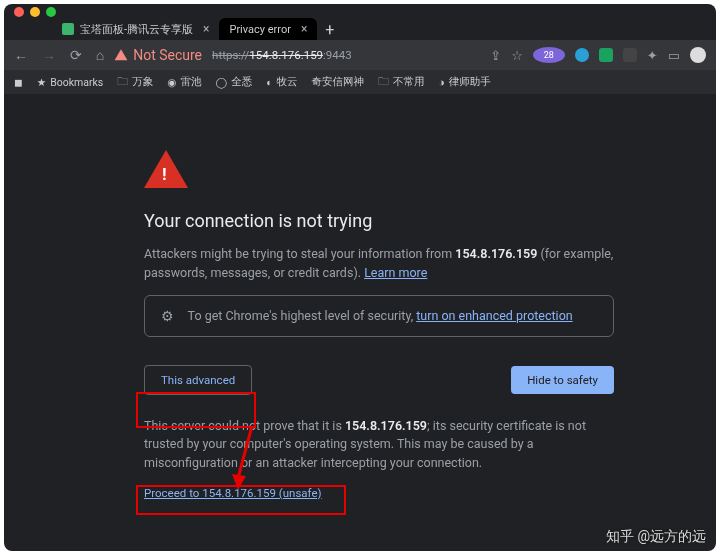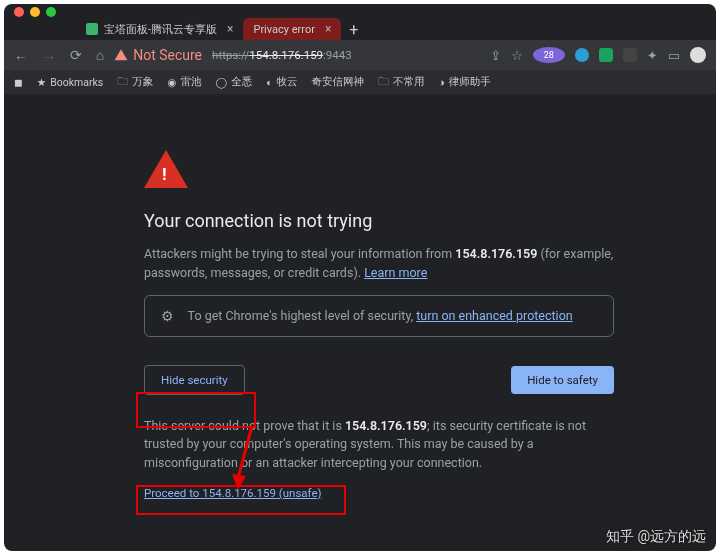--- a/index.html
+++ b/index.html
@@ -1,22 +1,22 @@
 <!DOCTYPE html>
 <html><head>
 <meta charset="utf-8">
 <style>
   * { margin:0; padding:0; box-sizing:border-box; font-family:-apple-system,BlinkMacSystemFont,"Segoe UI",Roboto,sans-serif; }
   body { background:#fff; width:720px; height:555px; overflow:hidden; position:relative; }
   .window { position:absolute; inset:4px; background:#202124; border-radius:8px; overflow:hidden; }
   .titlebar { height:10px; padding:6px 10px 0; display:flex; align-items:center; gap:6px; }
   .traffic { width:10px; height:10px; border-radius:50%; }
-  .tabs { display:flex; align-items:center; padding:4px 8px 0 72px; height:26px; }
+  .tabs { display:flex; align-items:center; padding:4px 8px 0 48px; height:26px; }
   .tab { display:flex; align-items:center; gap:6px; padding:4px 10px; border-radius:6px 6px 0 0; color:#ccc; font-size:11px; max-width:170px; }
-  .tab.active { background:#7f1d1d; }
+  .tab.active { background:#000000; }
   .tab .favicon { width:12px; height:12px; display:inline-block; }
   .tab .close { color:#aaa; font-size:12px; margin-left:4px; }
   .newtab { color:#ccc; font-size:16px; padding:0 8px; cursor:pointer; }
   .toolbar { display:flex; align-items:center; gap:10px; padding:4px 10px; background:#35363a; height:30px; color:#9aa0a6; }
   .nav-icons { display:flex; gap:14px; align-items:center; font-size:14px; }
   .not-secure { color:#f28b82; font-size:14px; display:flex; align-items:center; gap:5px; }
   .url { font-size:11.5px; color:#9aa0a6; }
   .url .host { text-decoration:line-through; color:#9aa0a6; }
   .url .strong { color:#e8eaed; }
   .toolbar-right { margin-left:auto; display:flex; align-items:center; gap:10px; font-size:13px; }
@@ -129,21 +129,21 @@
     <p class="para">
       <span>Attackers might be trying to steal your information from </span><strong>154.8.176.159</strong><span> (for example, passwords, messages, or credit cards). </span><a class="link">Learn more</a>
     </p>
 
     <div class="promo-box">
       <span class="bulb">⚙</span>
       <span><span>To get Chrome's highest level of security, </span><a class="link">turn on enhanced protection</a></span>
     </div>
 
     <div class="btn-row">
-      <button class="btn-outline">Hide security</button>
+      <button class="btn-outline">This advanced</button>
       <button class="btn-primary">Hide to safety</button>
     </div>
 
     <p class="para">
       <span>This server could not prove that it is </span><strong>154.8.176.159</strong><span>; its security certificate is not trusted by your computer's operating system. This may be caused by a misconfiguration or an attacker intercepting your connection.</span>
     </p>
 
     <a class="link proceed">Proceed to 154.8.176.159 (unsafe)</a>
   </div>
 

